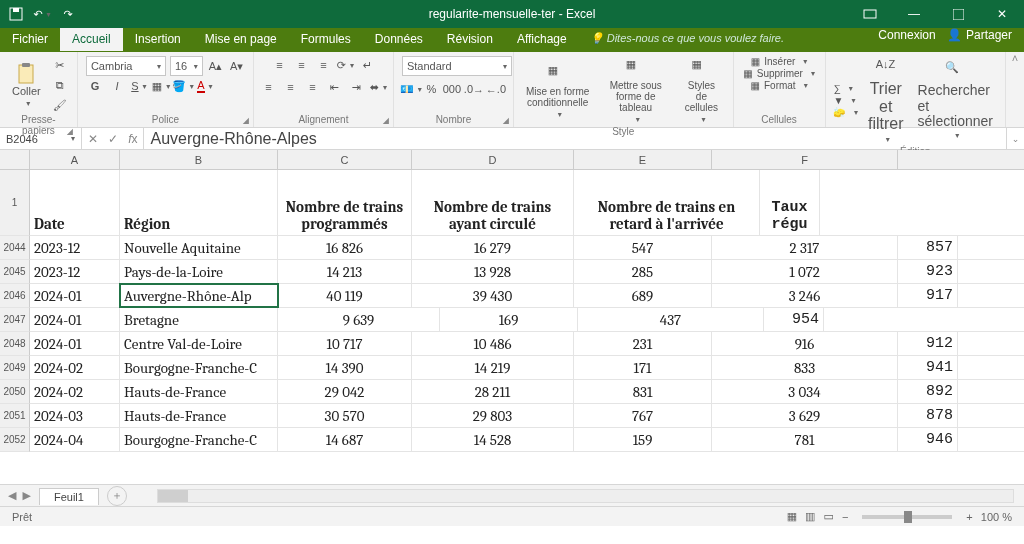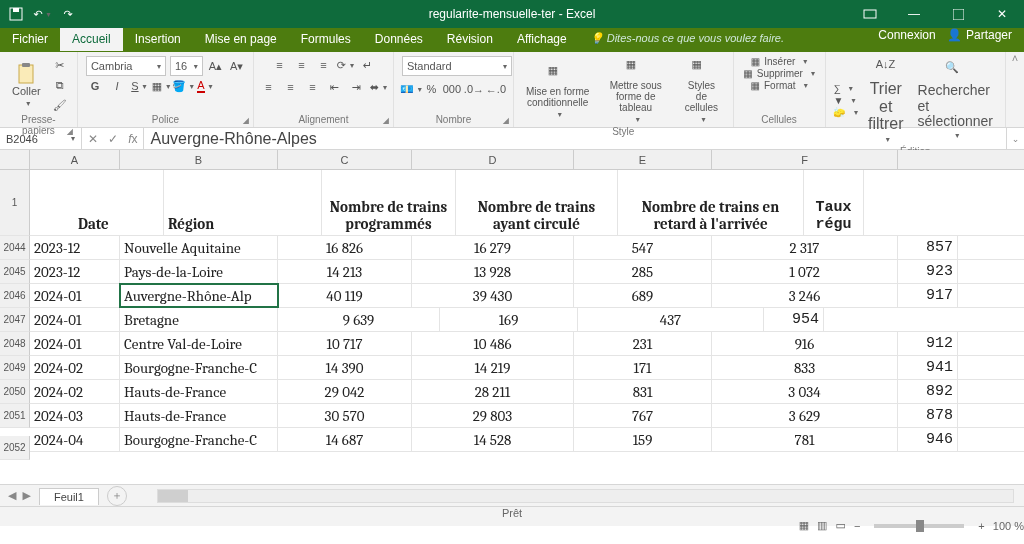--- a/index.html
+++ b/index.html
@@ -57,21 +57,21 @@
 
 
 .sheettabs { height: 22px; border-top: 1px solid #d6d6d6; display: flex; align-items: center; background: #f3f3f3; font-size: 11px; }
 .sheettabs .nav { display: flex; gap: 6px; padding: 0 8px; color: #888; }
 .sheettab { background: #fff; border: 1px solid #ccc; border-bottom: none; padding: 2px 14px; margin-top: 2px; }
 .addsheet { width: 20px; height: 20px; border: 1px solid #ccc; border-radius: 50%; display: flex; align-items: center; justify-content: center; margin-left: 8px; color: #888; }
 .hscroll { flex: 1; margin: 0 10px 0 30px; height: 14px; background: #eee; border: 1px solid #ddd; position: relative; }
 .hscroll .thumb { position: absolute; left: 0; width: 30px; top: 0; bottom: 0; background: #cfcfcf; }
 
 
-.status { height: 20px; background: #f3f3f3; border-top: 1px solid #d6d6d6; display: flex; align-items: center; font-size: 11px; color: #666; padding: 0 0; flex-direction: column; }
+.status { height: 20px; background: #f3f3f3; border-top: 1px solid #d6d6d6; display: flex; align-items: center; font-size: 11px; color: #666; padding: 0 12px; }
 .status .views { margin-left: auto; display: flex; gap: 8px; align-items: center; }
 .status .slider { width: 90px; height: 4px; background: #ccc; margin: 0 6px; position: relative; }
 .status .slider .th { width: 8px; height: 12px; background: #888; position: absolute; left: 42px; top: -4px; }
 
 
 .cA { width: 90px; } .cB { width: 158px; } .cC { width: 134px; } .cD { width: 162px; } .cE { width: 138px; } .cF { width: 186px; } .cG { width: 60px; font-family: Liberation Mono, monospace; }
 </style>
 </head>
 <body>
 
@@ -288,21 +288,21 @@
     <div class="cA">A</div>
     <div class="cB">B</div>
     <div class="cC">C</div>
     <div class="cD">D</div>
     <div class="cE">E</div>
     <div class="cF">F</div>
   </div>
   <div class="rows" id="rows">
       <div class="rh" style="top:0;height:66px">1</div>
       <div class="cellrow" style="top:0;height:66px">
-        <div class="cell hdrcell cA" style="align-items:flex-end;justify-content:flex-start;text-align:right;margin-left:44px;">Date</div>
+        <div class="cell hdrcell cA" style="align-items:flex-end;justify-content:flex-start;text-align:right;">Date</div>
         <div class="cell hdrcell cB" style="align-items:flex-end;justify-content:flex-start;text-align:left;">Région</div>
         <div class="cell hdrcell cC" style="">Nombre de trains programmés</div>
         <div class="cell hdrcell cD" style="">Nombre de trains ayant circulé</div>
         <div class="cell hdrcell cF" style="">Nombre de trains en retard à l'arrivée</div>
         <div class="cell hdrcell cG" style="">Taux régu</div>
       </div>
       <div class="rh" style="top:66px;height:24px">2044</div>
       <div class="cellrow" style="top:66px;height:24px">
         <div class="cell cA">2023-12</div>
         <div class="cell cB">Nouvelle Aquitaine</div>
@@ -374,21 +374,21 @@
       <div class="rh" style="top:234px;height:24px">2051</div>
       <div class="cellrow" style="top:234px;height:24px">
         <div class="cell cA">2024-03</div>
         <div class="cell cB">Hauts-de-France</div>
         <div class="cell cC num">30 570</div>
         <div class="cell cD num">29 803</div>
         <div class="cell cE num">767</div>
         <div class="cell cF num">3 629</div>
         <div class="cell cG num" style="justify-content:flex-end">878</div>
       </div>
-      <div class="rh" style="top:266px;height:24px">2052</div>
+      <div class="rh" style="top:258px;height:24px">2052</div>
       <div class="cellrow" style="top:258px;height:24px">
         <div class="cell cA">2024-04</div>
         <div class="cell cB">Bourgogne-Franche-C</div>
         <div class="cell cC num">14 687</div>
         <div class="cell cD num">14 528</div>
         <div class="cell cE num">159</div>
         <div class="cell cF num">781</div>
         <div class="cell cG num" style="justify-content:flex-end">946</div>
       </div>
     </div>

